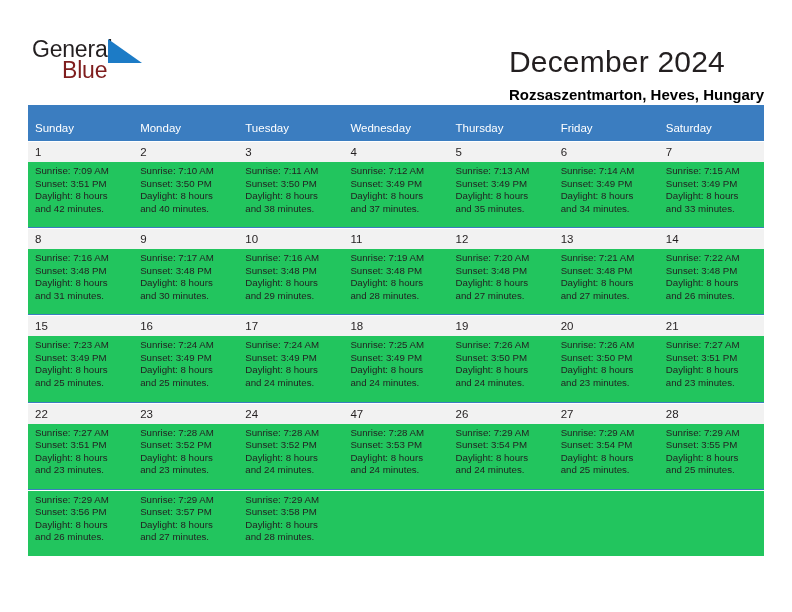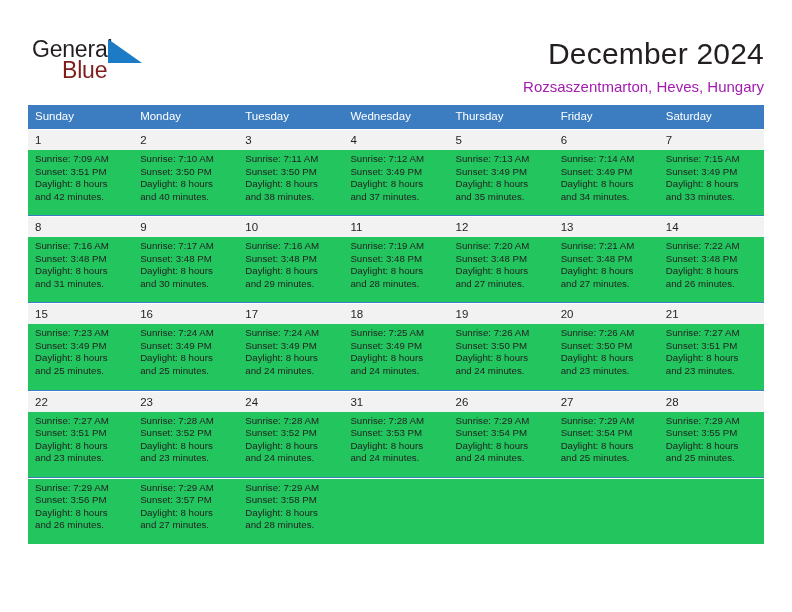--- a/index.html
+++ b/index.html
@@ -60,57 +60,56 @@
     position: absolute;
     left: 76px;
     top: 3px;
     width: 34px;
     height: 24px;
   }
 
   .title-block {
     position: absolute;
     right: 0;
-    top: 8px;
-    text-align: right;
+    top: 16px;
   }
   .cal-title {
     font-size: 30px;
     font-weight: normal;
     color: #231f20;
     line-height: 36px;
     letter-spacing: 0.2px;
     white-space: nowrap;
   }
   .cal-subtitle {
     margin-top: 6px;
     font-size: 15px;
-    font-weight: normal;
-    color: #a21caf;
+    font-weight: bold;
+    color: #000000;
     line-height: 18px;
     white-space: nowrap;
   }
 
   
   .calendar {
     position: absolute;
     left: 28px;
     top: 105px;
     width: 736px;
     border-collapse: collapse;
     table-layout: fixed;
   }
 
   .dow-row th {
     background: #3b7dc0;
     color: #ffffff;
     font-size: 11.5px;
     font-weight: normal;
     text-align: left;
-    padding: 5px 0 6px 7px;
+    padding: 17px 0 6px 7px;
     height: 18px;
     box-sizing: border-box;
   }
 
   .week-sep td {
     padding: 0;
     height: 1px;
     line-height: 1px;
     font-size: 0;
     border-top: 1.3px solid #3b7dc0;
@@ -357,21 +356,21 @@
             <div class="line">and 23 minutes.</div>
           </td>
         </tr>
         <tr class="week-sep">
           <td colspan="7"></td>
         </tr>
         <tr class="daynum-row">
           <td>22</td>
           <td>23</td>
           <td>24</td>
-          <td>31</td>
+          <td>47</td>
           <td>26</td>
           <td>27</td>
           <td>28</td>
         </tr>
         <tr class="info-row">
           <td>
             <div class="line">Sunrise: 7:27 AM</div>
             <div class="line">Sunset: 3:51 PM</div>
             <div class="line">Daylight: 8 hours</div>
             <div class="line">and 23 minutes.</div>

